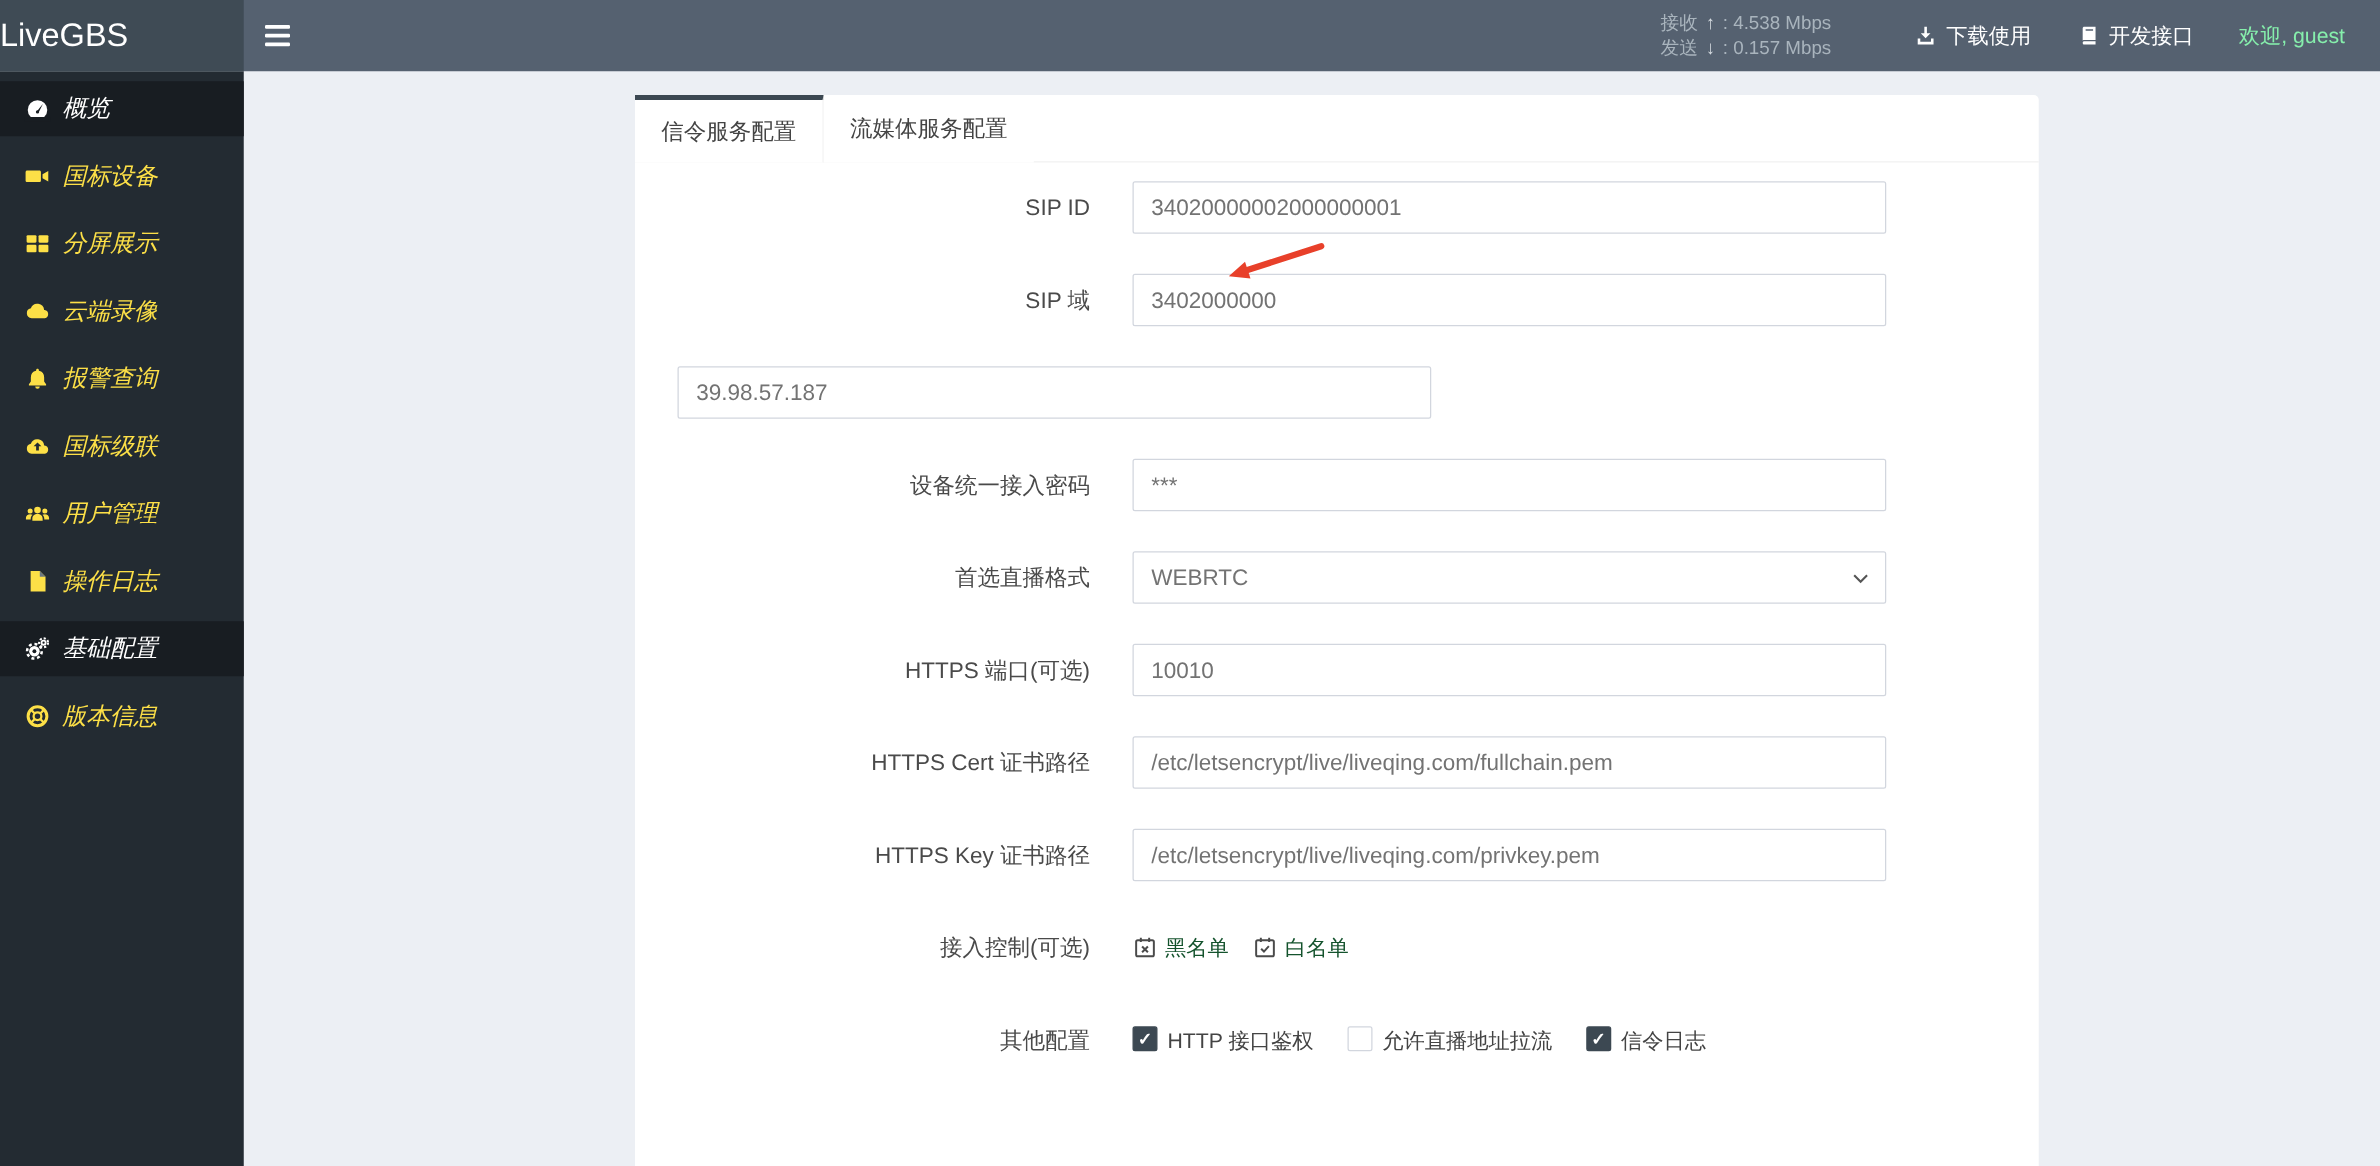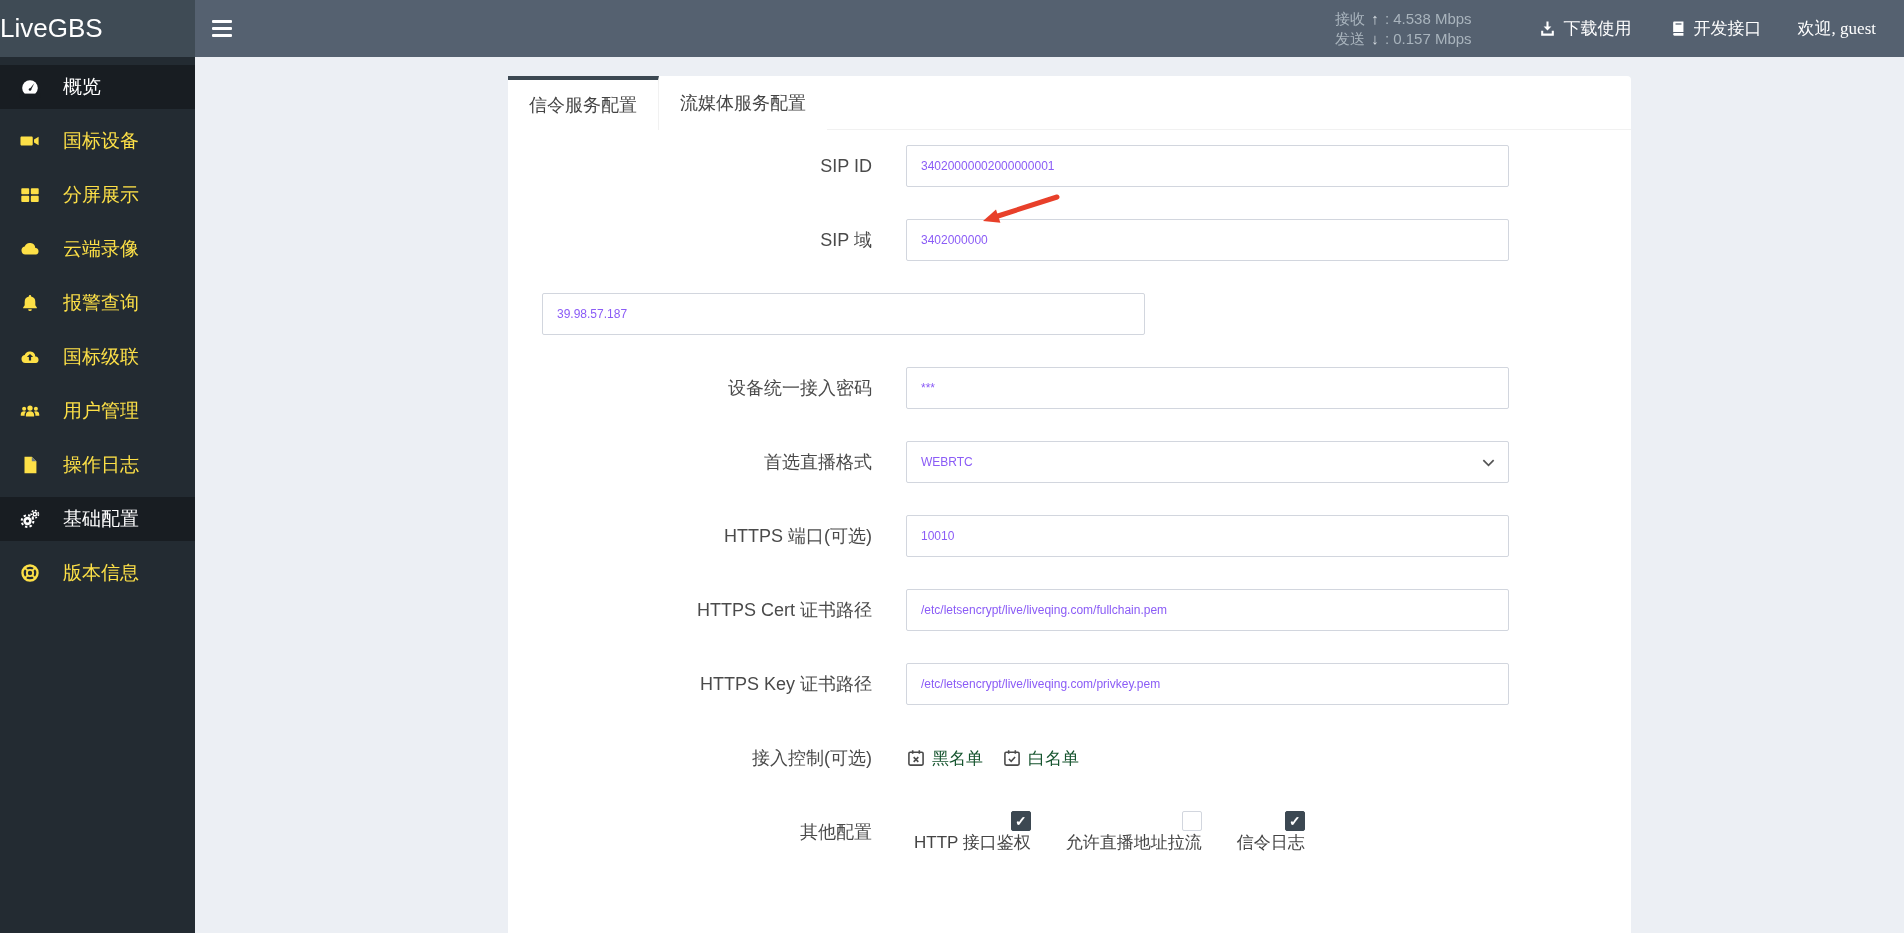--- a/index.html
+++ b/index.html
@@ -13,59 +13,59 @@
     font-size:26px; line-height:57px; flex:0 0 auto; cursor:pointer; }
   .hamburger { margin-left:17px; width:22px; height:57px; display:flex; flex-direction:column;
     justify-content:center; gap:4px; cursor:pointer; background:none; border:none; }
   .hamburger i { display:block; width:20px; height:3px; background:#fff; border-radius:1px; }
   .top-right { margin-left:auto; display:flex; align-items:center; height:57px; padding-right:28px; }
   .stats { color:#a9b4bd; font-size:15px; line-height:20px; margin-right:30px; }
   .stats .arr { color:#d5dbe0; font-weight:bold; padding:0 2px; }
   .top-link { display:flex; align-items:center; color:#fff; font-size:17px;
     margin-left:36px; cursor:pointer; }
   .top-link svg { margin-right:7px; }
-  .welcome { color:#ffffff; font-size:17px; margin-left:36px; cursor:pointer;font-family:Liberation Serif, serif; }
+  .welcome { color:#86efac; font-size:17px; margin-left:36px; cursor:pointer; }
 
   
   .sidebar { position:absolute; top:57px; left:0; width:195px; height:876px;
     background:#232b32; padding-top:8px; z-index:10; }
   .side-item { height:44px; margin-bottom:10px; display:flex; align-items:center;
     padding-left:18px; color:#fde047; font-size:19px; cursor:pointer; }
   .side-item .ic { width:24px; height:22px; display:flex; align-items:center; justify-content:center; }
-  .side-item .side-label { margin-left:21px; }
+  .side-item .side-label { margin-left:8px;font-style:italic; }
   .side-item.active { background:#181d22; color:#ffffff; }
 
   
   .content { position:absolute; top:57px; left:211px; width:1709px; height:876px; }
   .card { margin:19px 0 0 297px; width:1123px; min-height:857px; background:#fff;
     border-radius:4px 4px 0 0; }
   .tabbar { height:54px; display:flex; border-bottom:1px solid #f1f1f1; }
   .tab { height:54px; display:flex; align-items:center; padding:0 21px;
     font-size:18px; color:#444; cursor:pointer; background:#fff; }
   .tab.active { border-top:4px solid #3c4852; border-right:1px solid #f1f1f1;
     margin-bottom:-1px; background:#fff; }
 
   
   .form { padding-top:15px; }
   .frow { display:flex; align-items:center; margin-bottom:32px; }
   .lbl { width:364px; text-align:right; font-size:18px; color:#4a4a4a; flex:0 0 auto; }
   .ctl { margin-left:34px; }
   .inp { width:603px; height:42px; border:1px solid #d2d6de; border-radius:2px;
-    padding:0 14px; font-size:12px; color:#8b5cf6; background:#fff; outline:none;
+    padding:0 14px; font-size:18px; color:#737373; background:#fff; outline:none;
     font-family:"Liberation Sans", sans-serif; }
   .selwrap { position:relative; width:603px; }
   select.inp { appearance:none; -webkit-appearance:none; width:603px; }
   .selwrap .chev { position:absolute; right:13px; top:14px; pointer-events:none; }
 
   .inline-items { display:flex; align-items:center; height:42px; }
   .ac-item { display:flex; align-items:center; margin-right:19px; cursor:pointer;
     color:#14532d; font-size:17px; }
   .ac-item svg { margin-right:6px; }
 
-  .cbgroup { display:flex; align-items:flex-end; margin-right:27px; cursor:pointer;flex-direction:column; }
+  .cbgroup { display:flex; align-items:flex-start; margin-right:27px; cursor:pointer; }
   .cb { width:20px; height:20px; border:1px solid #d2d6de; border-radius:2px;
     background:#fff; display:inline-flex; align-items:center; justify-content:center; }
   .cb.on { background:#3c4852; border-color:#3c4852; }
   .cb.on::after { content:"\2713"; color:#fff; font-size:14px; font-weight:bold; line-height:1; }
   .cblbl { margin-left:8px; font-size:17px; color:#444; }
 
   
   .anno { position:absolute; left:950px; top:184px; z-index:30; pointer-events:none; }
 </style>
 </head>

